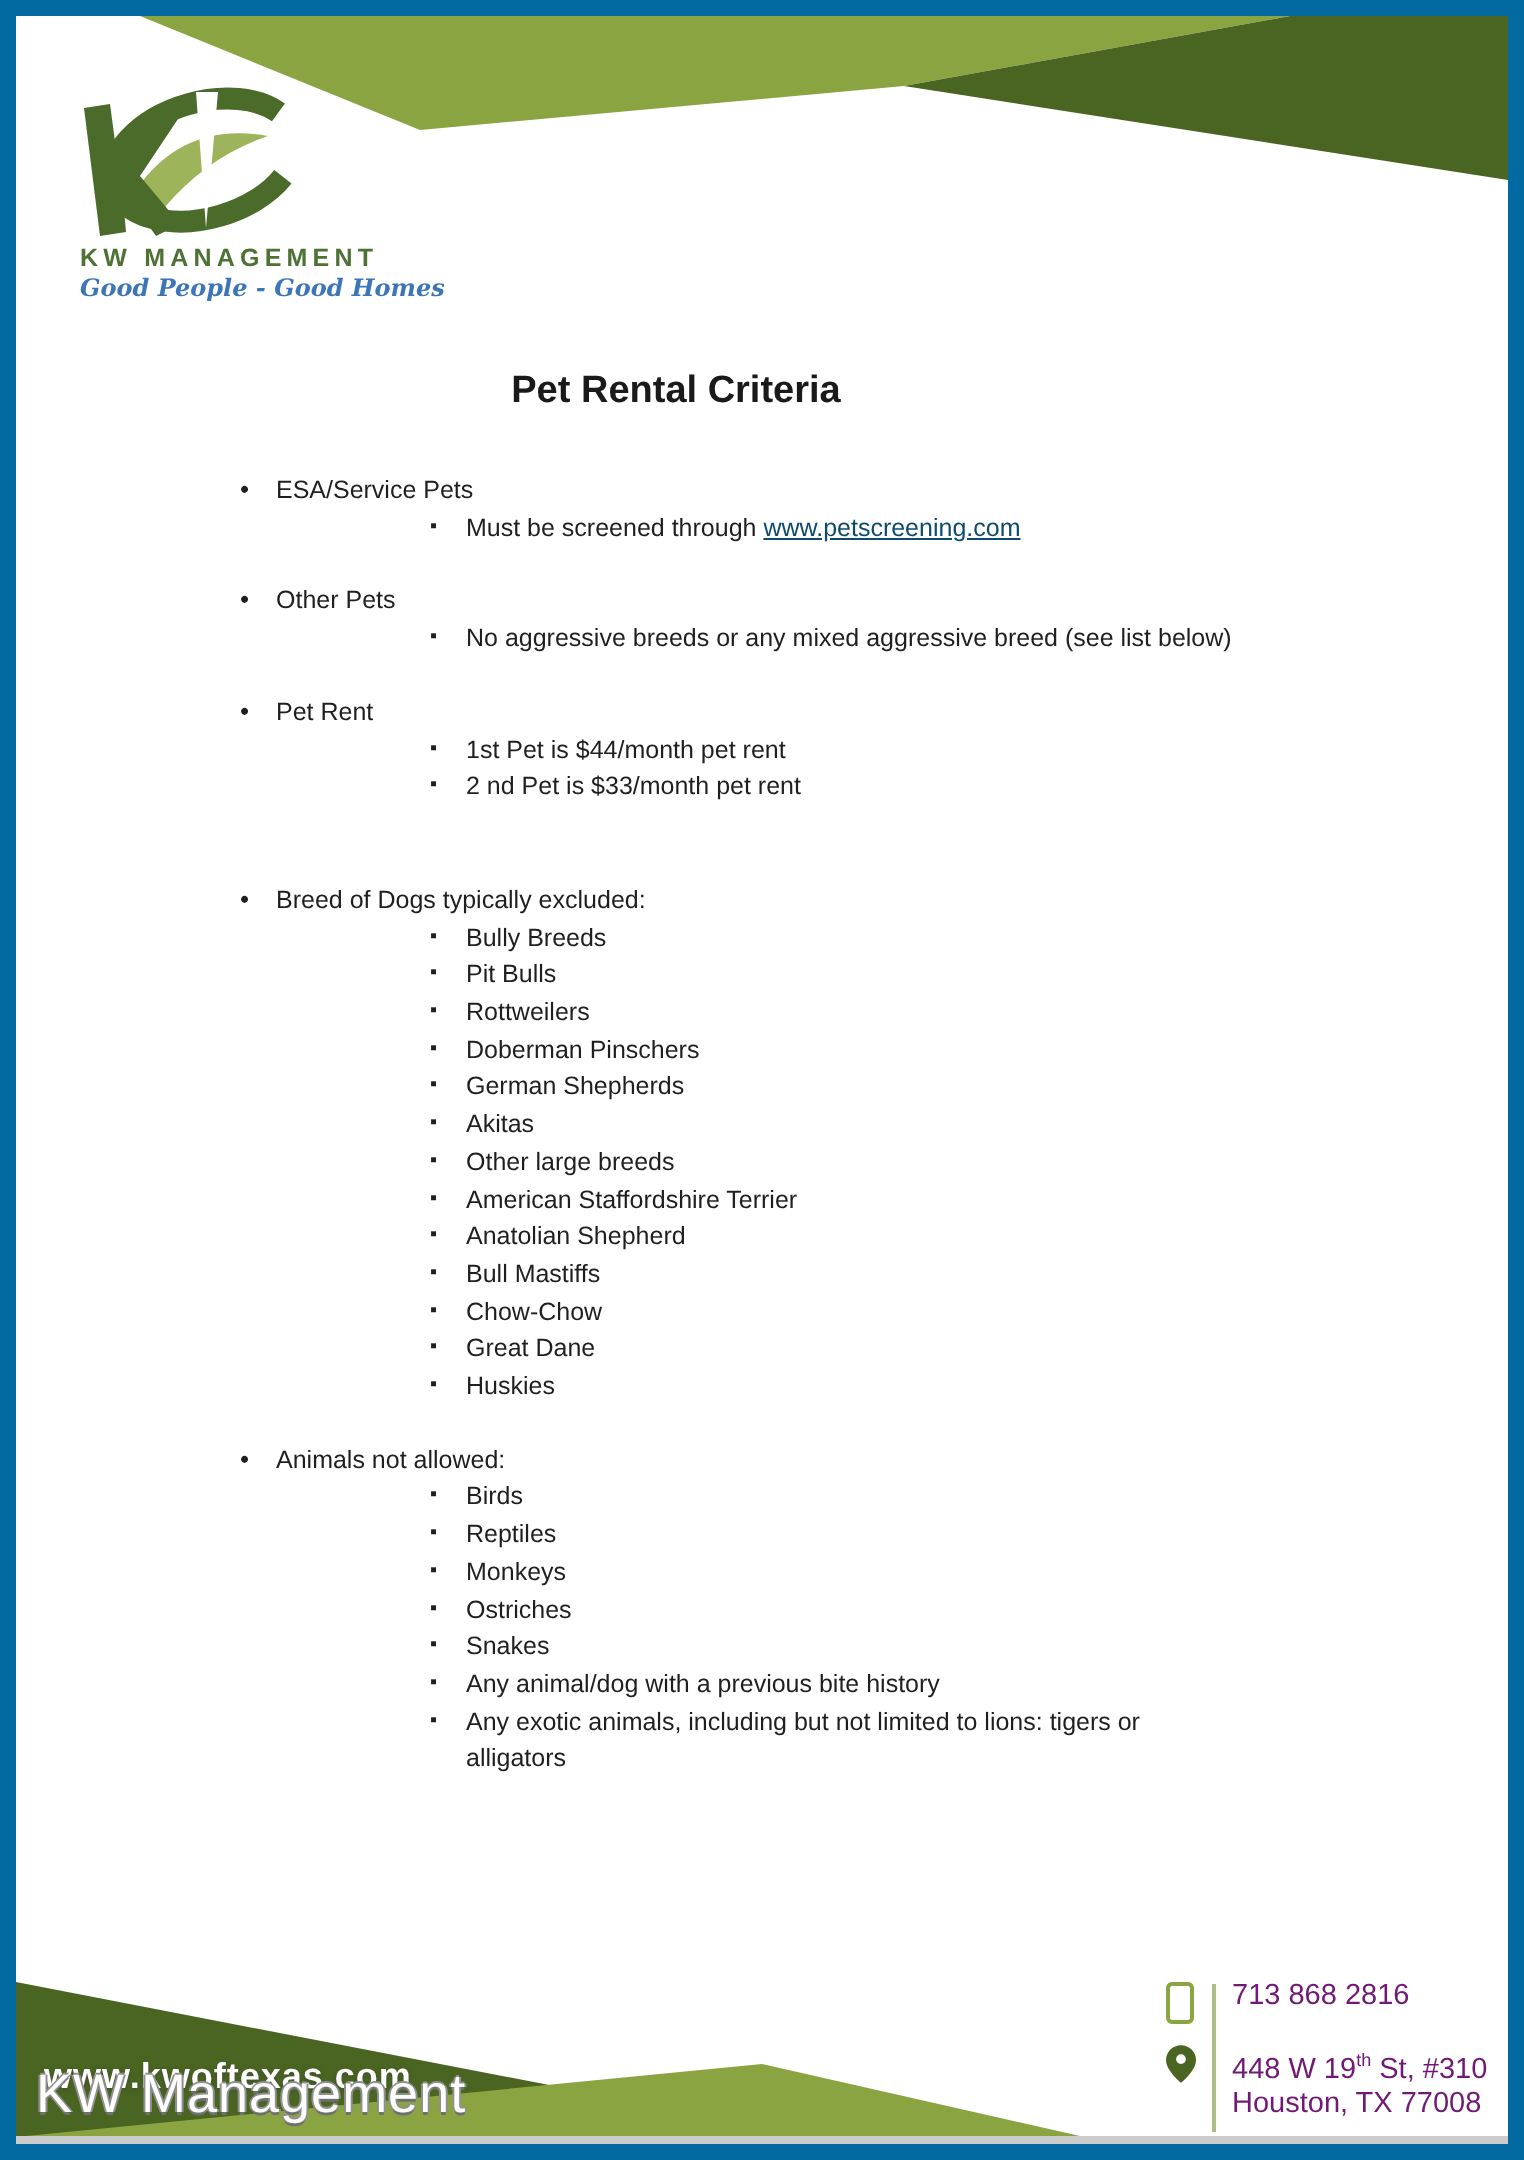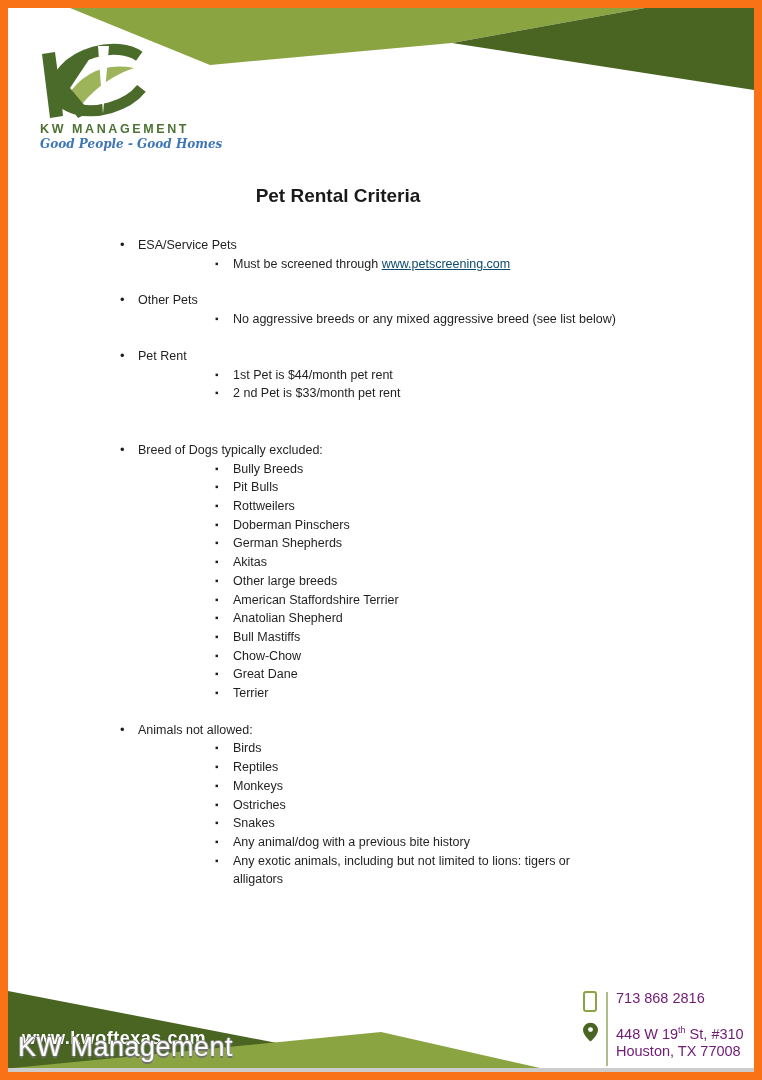--- a/index.html
+++ b/index.html
@@ -1,20 +1,20 @@
 <!DOCTYPE html>
 <html><head>
 <meta charset="utf-8">
 <style>
   html,body{margin:0;padding:0;background:#fff;}
   .page{
     position:relative;
     width:762px;height:1080px;
     box-sizing:border-box;
-    border:8px solid #f97316;
+    border:8px solid #0369a1;
     background:#ffffff;
     overflow:hidden;
     font-family:"Liberation Sans",sans-serif;
     color:#1f1f1f;
   }
   
   .top-shapes{position:absolute;top:0;left:0;display:block;}
   
   .logo{position:absolute;top:34px;left:24px;width:170px;}
   .logo-mark{display:block;}
@@ -178,21 +178,21 @@
         <div class="row2">
           <span class="b">▪</span>
           <span class="t"><span>Chow-Chow</span></span>
         </div>
         <div class="row2">
           <span class="b">▪</span>
           <span class="t"><span>Great Dane</span></span>
         </div>
         <div class="row2">
           <span class="b">▪</span>
-          <span class="t"><span>Terrier</span></span>
+          <span class="t"><span>Huskies</span></span>
         </div>
       </div>
       <div class="section">
         <div class="row1">
           <span class="b">•</span>
           <span class="t">Animals not allowed:</span>
         </div>
         <div class="row2">
           <span class="b">▪</span>
           <span class="t"><span>Birds</span></span>

